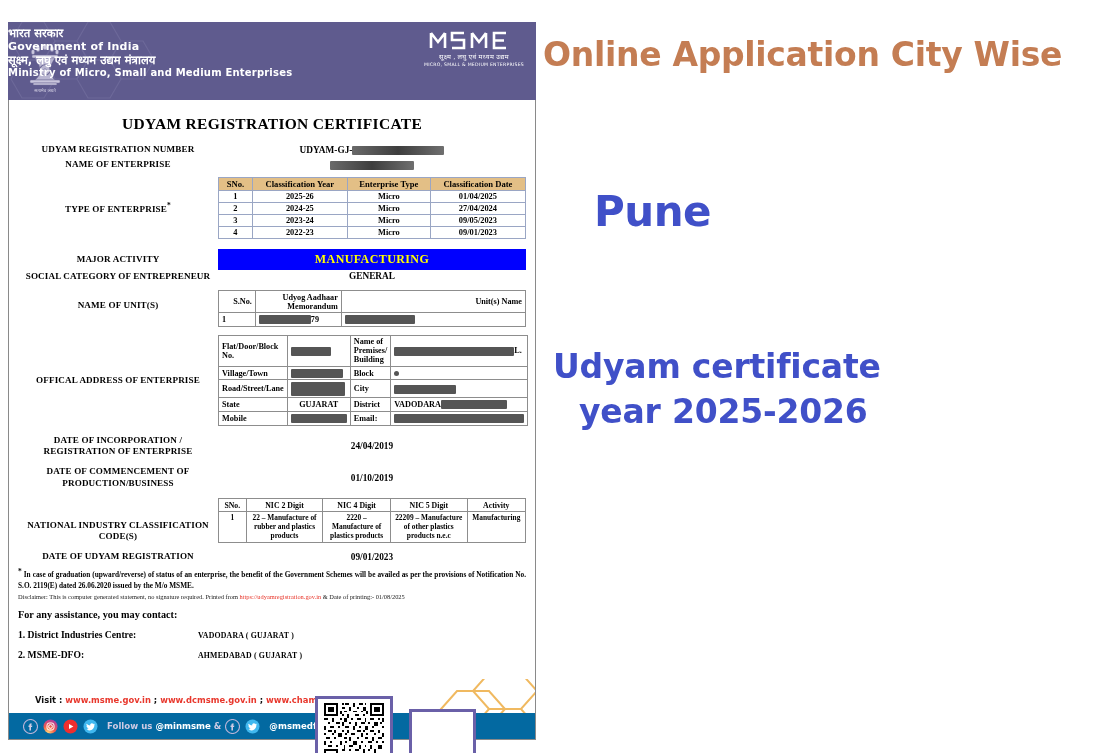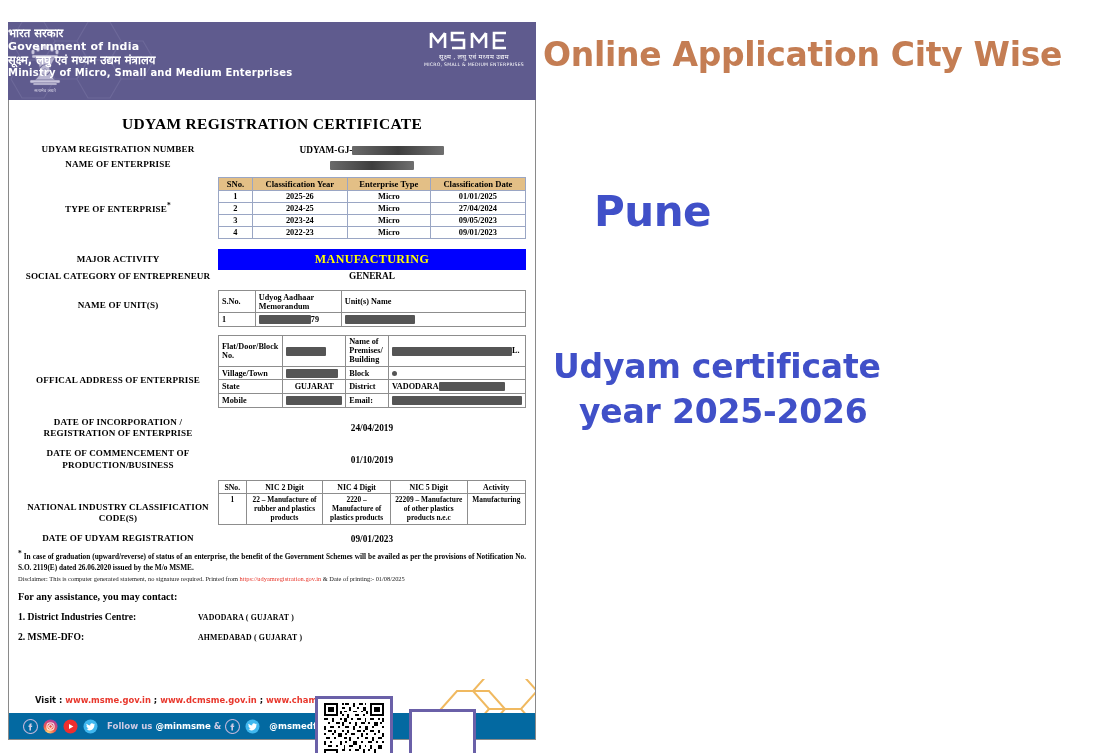--- a/index.html
+++ b/index.html
@@ -128,21 +128,21 @@
     border-collapse:collapse; width:100%;
     font-size:8.2px;
   }
   table.plain th, table.plain td {
     border:1px solid #8d8d8d;
     padding:1.5px 3px;
     text-align:left;
     font-weight:bold;
     vertical-align:middle;
   }
-  table.plain th { text-align:left; }
+  table.plain th { text-align:right; }
 
   .major-act {
     background:#0000ff; color:#ffff00;
     font-weight:bold; font-size:12px;
     text-align:center; padding:3px 0;
     letter-spacing:.4px;
   }
 
   table.nic {
     border-collapse:collapse; width:100%;
@@ -352,21 +352,21 @@
               <th style="width:31%">Classification Year</th>
               <th style="width:27%">Enterprise Type</th>
               <th style="width:31%">Classification Date</th>
             </tr>
               </thead>
             <tbody>
               <tr>
                 <td>1</td>
                 <td>2025-26</td>
                 <td>Micro</td>
-                <td>01/01/2025</td>
+                <td>01/04/2025</td>
               </tr>
               <tr>
                 <td>2</td>
                 <td>2024-25</td>
                 <td>Micro</td>
                 <td>27/04/2024</td>
               </tr>
               <tr>
                 <td>3</td>
                 <td>2023-24</td>
@@ -425,20 +425,26 @@
               <td style="width:22%">Flat/Door/Block No.</td>
               <td style="width:20%"><span class="redact" style="width:40px"></span></td>
               <td style="width:17%">Name of Premises/ Building</td>
               <td style="width:41%"><span class="redact" style="width:120px"></span><span>L.</span></td>
             </tr>
             <tr>
               <td>Village/Town</td>
               <td><span class="redact" style="width:52px"></span></td>
               <td>Block</td>
               <td><span class="redact" style="width:5px;border-radius:50%;height:5px"></span></td>
+            </tr>
+            <tr>
+              <td>Road/Street/Lane</td>
+              <td><span class="redact" style="width:54px;height:14px"></span></td>
+              <td>City</td>
+              <td><span class="redact" style="width:62px"></span></td>
             </tr>
             <tr>
               <td>State</td>
               <td style="text-align:center">GUJARAT</td>
               <td>District</td>
               <td><span>VADODARA</span><span class="redact" style="width:66px"></span></td>
             </tr>
             <tr>
               <td>Mobile</td>
               <td><span class="redact" style="width:56px"></span></td>

